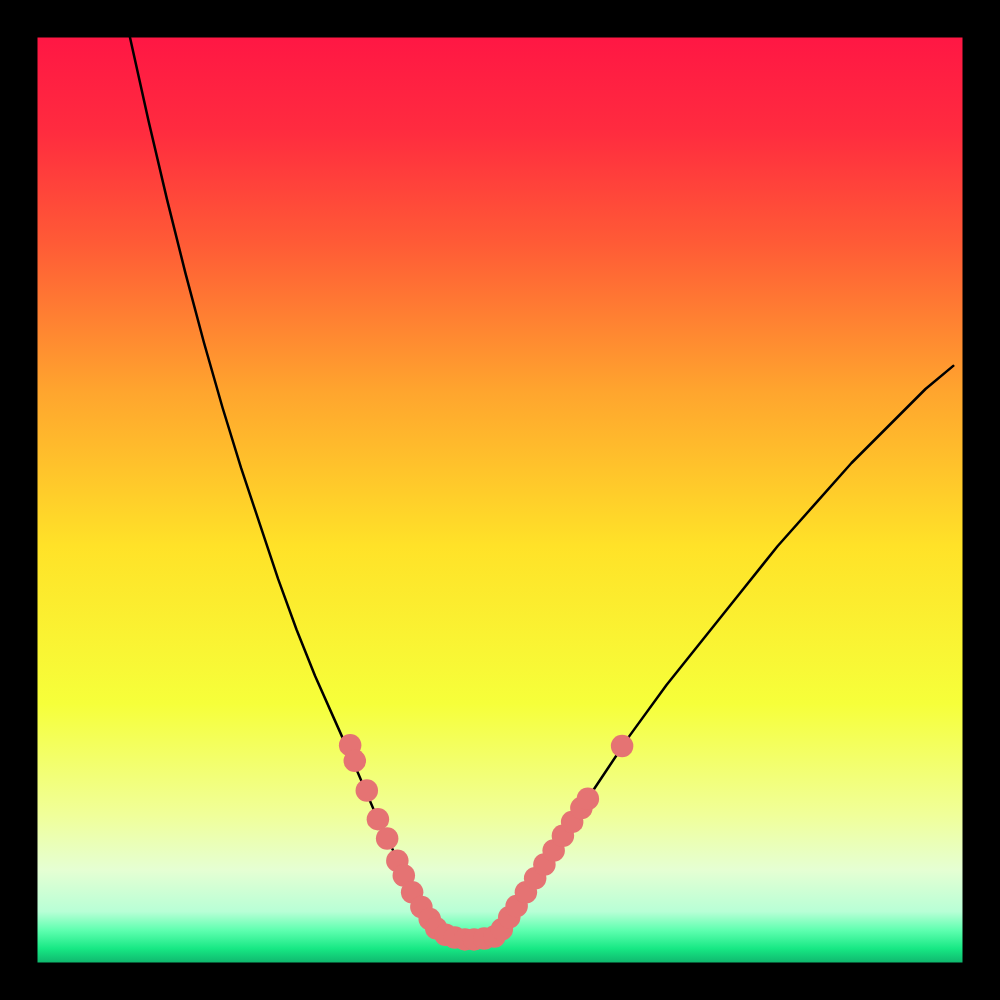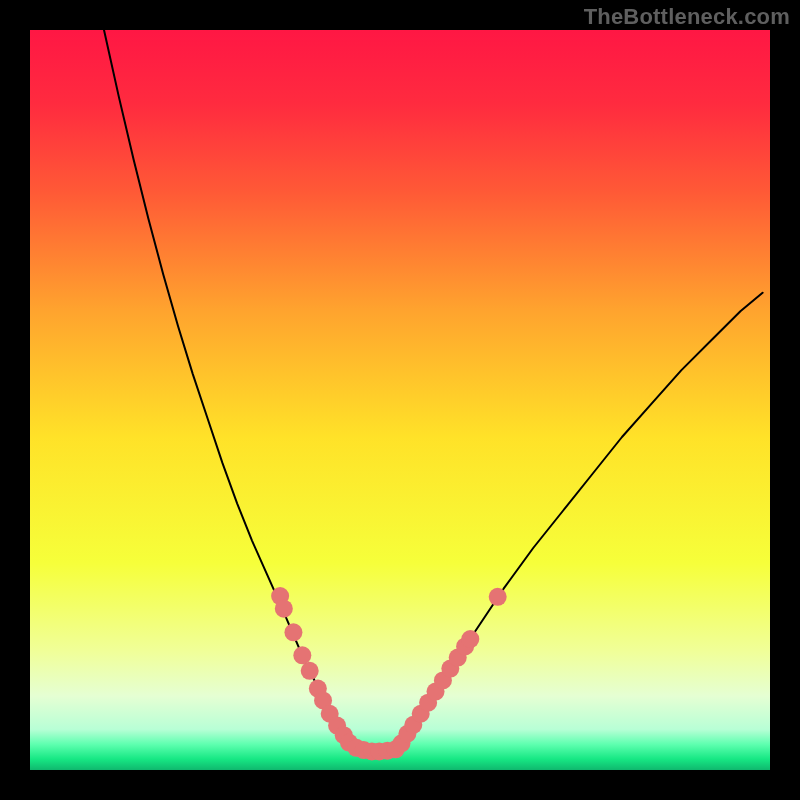--- a/index.html
+++ b/index.html
@@ -34,21 +34,20 @@
     width: 800px;
     height: 800px;
     display: block;
   }
 </style>
 </head>
 <body>
 
 <div class="stage">
 
-  <div class="watermark">TheBottleneck.com</div>
 
   <svg class="plot" viewBox="0 0 800 800">
     <defs>
       <linearGradient id="bgGrad" x1="0" y1="0" x2="0" y2="1">
           <stop offset="0.00%" stop-color="#ff1744"></stop>
           <stop offset="10.00%" stop-color="#ff2b3f"></stop>
           <stop offset="22.00%" stop-color="#ff5a36"></stop>
           <stop offset="38.00%" stop-color="#ffa42e"></stop>
           <stop offset="55.00%" stop-color="#ffe228"></stop>
           <stop offset="72.00%" stop-color="#f6ff3a"></stop>

